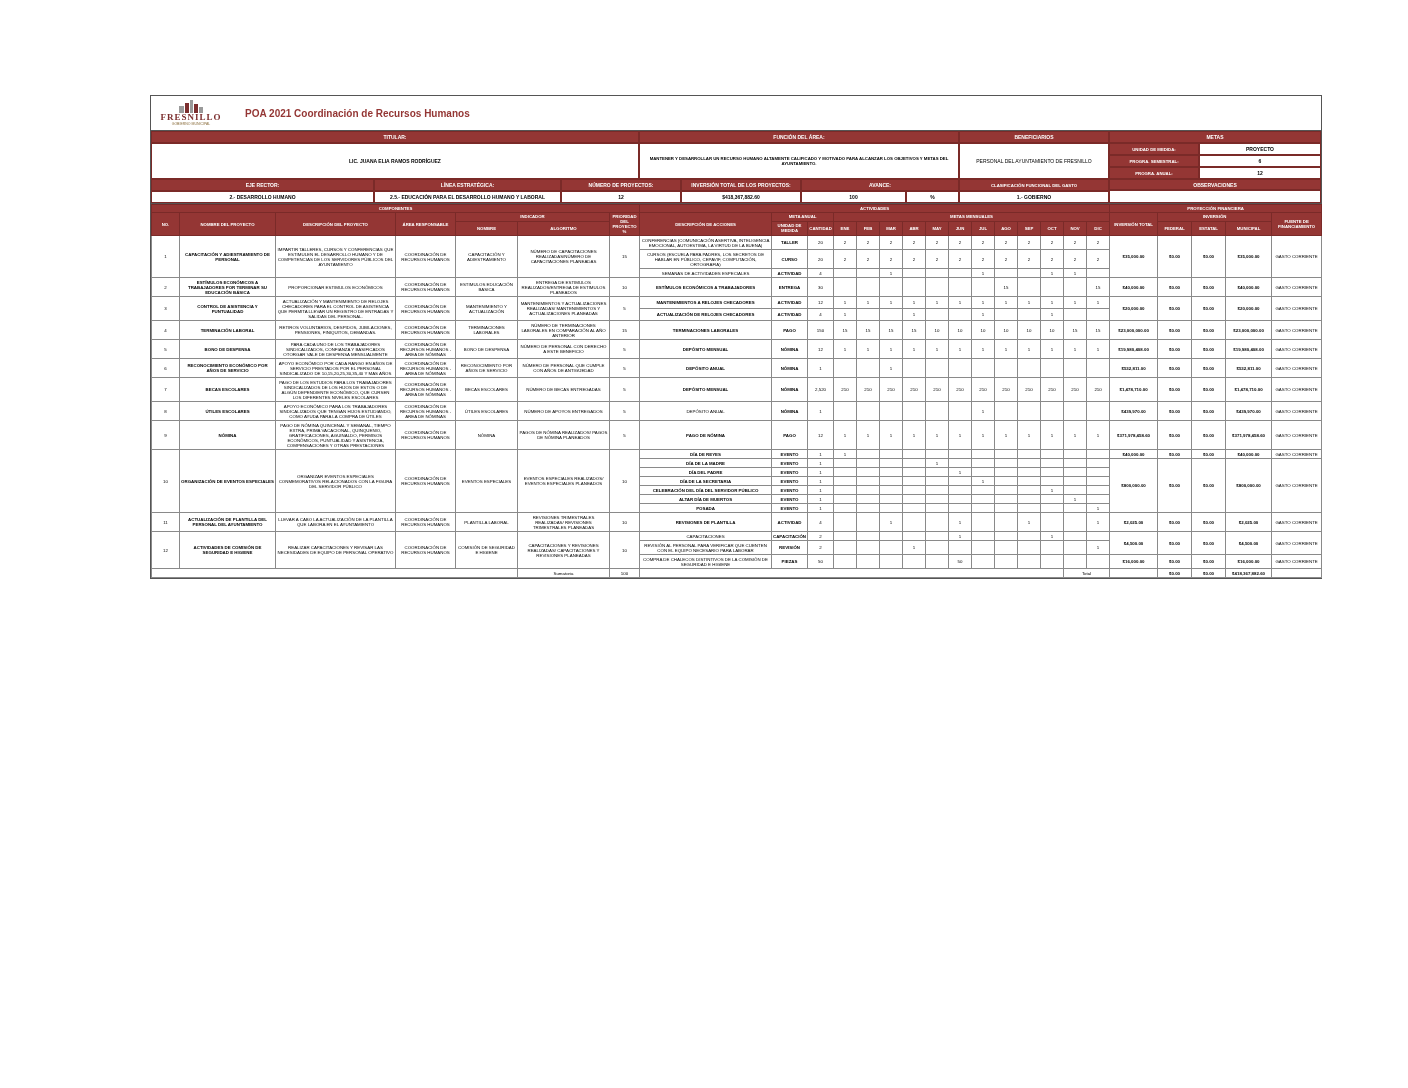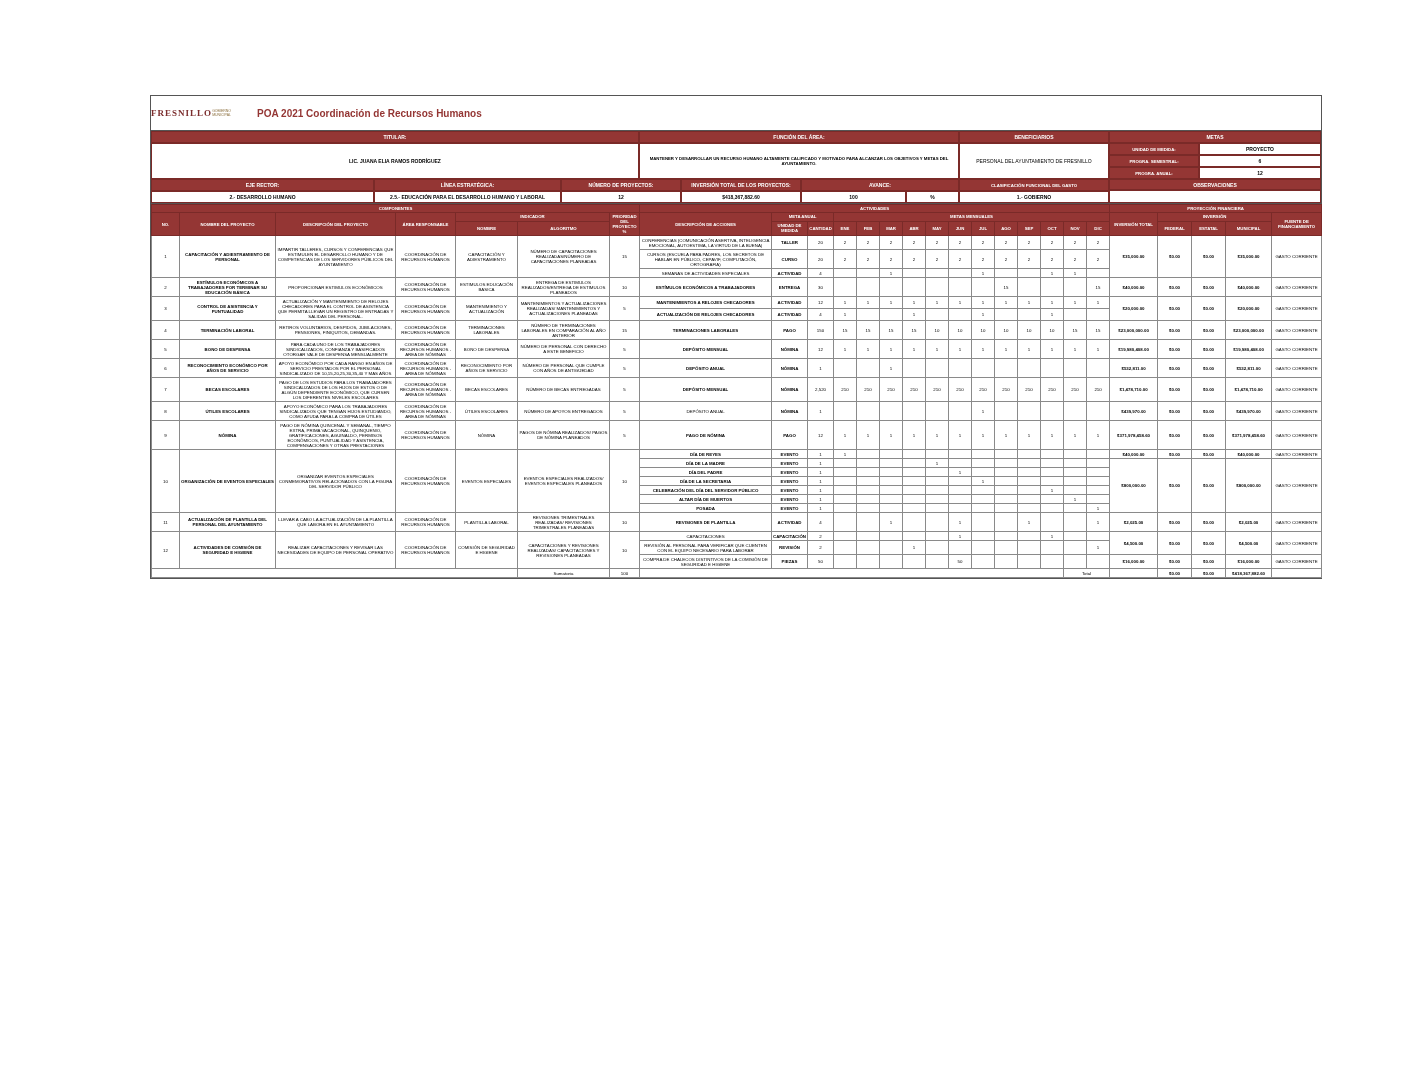--- a/index.html
+++ b/index.html
@@ -1,24 +1,24 @@
 <!DOCTYPE html>
 <html><head>
 <meta charset="utf-8">
 <style>
   html,body{margin:0;padding:0;background:#ffffff;}
   .page{position:relative;width:1408px;height:1088px;background:#fff;overflow:hidden;
         font-family:"Liberation Sans",sans-serif;color:#000;}
   .sheet{position:absolute;left:150px;top:95px;width:1170px;border:1px solid #555;background:#fff;}
   
   .titlebar{display:flex;align-items:center;height:34px;border-bottom:1px solid #555;background:#fff;}
-  .logo{width:80px;display:flex;flex-direction:row;align-items:center;justify-content:space-between;line-height:1;}
+  .logo{width:80px;display:flex;flex-direction:column;align-items:center;justify-content:space-between;line-height:1;}
   .logo-name{font-family:"Liberation Serif",serif;font-size:9px;letter-spacing:1px;color:#7c2e2e;font-weight:bold;}
   .logo-tag{font-size:3.5px;color:#8a6d3b;margin-top:1px;}
-  .doc-title{font-size:10px;font-weight:bold;color:#943634;margin-left:26px;}
+  .doc-title{font-size:10px;font-weight:bold;color:#943634;margin-left:14px;}
   
   .tophdr{display:flex;width:1170px;border-bottom:1px solid #555;}
   .hcell{box-sizing:border-box;border:1px solid #7a2a28;display:flex;align-items:center;justify-content:center;
          text-align:center;overflow:hidden;}
   .band{background:#943634;color:#fff;font-weight:bold;font-size:5px;}
   .val{background:#fff;color:#000;font-size:5px;}
   .stack{display:flex;flex-direction:column;}
   .hrow{display:flex;}
   .bold{font-weight:bold;}
   .metarow{display:flex;height:12px;}

